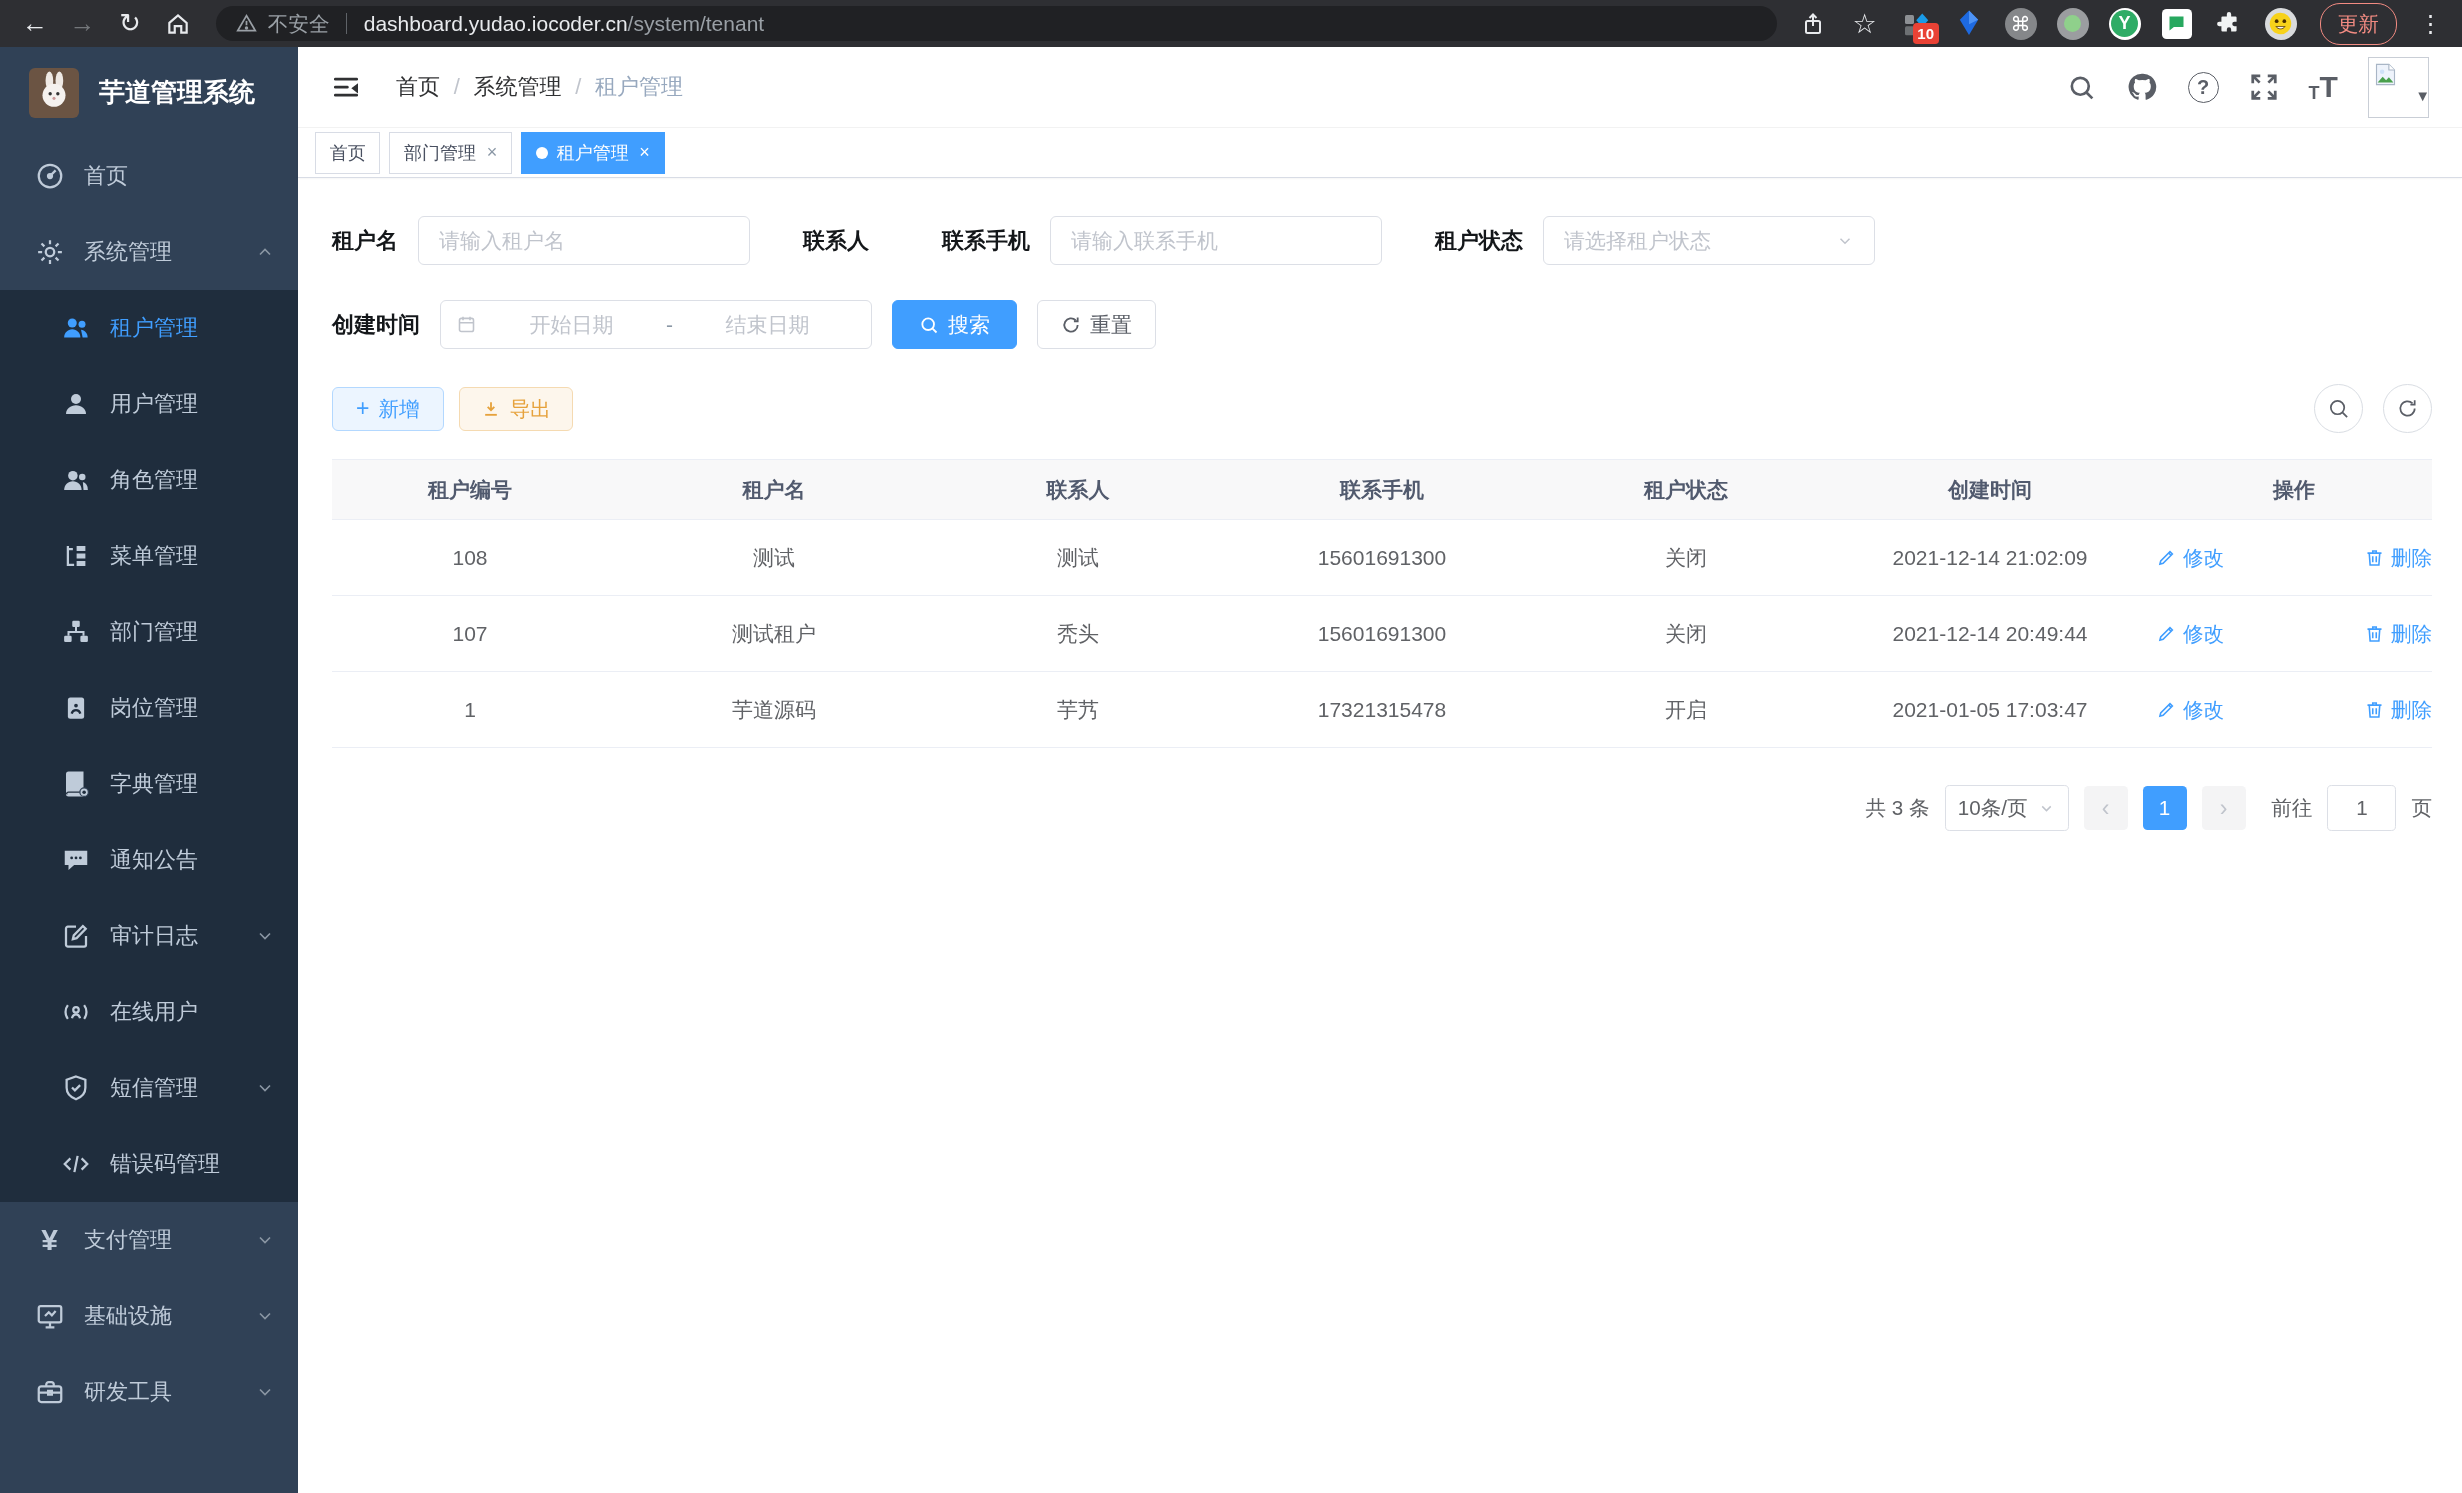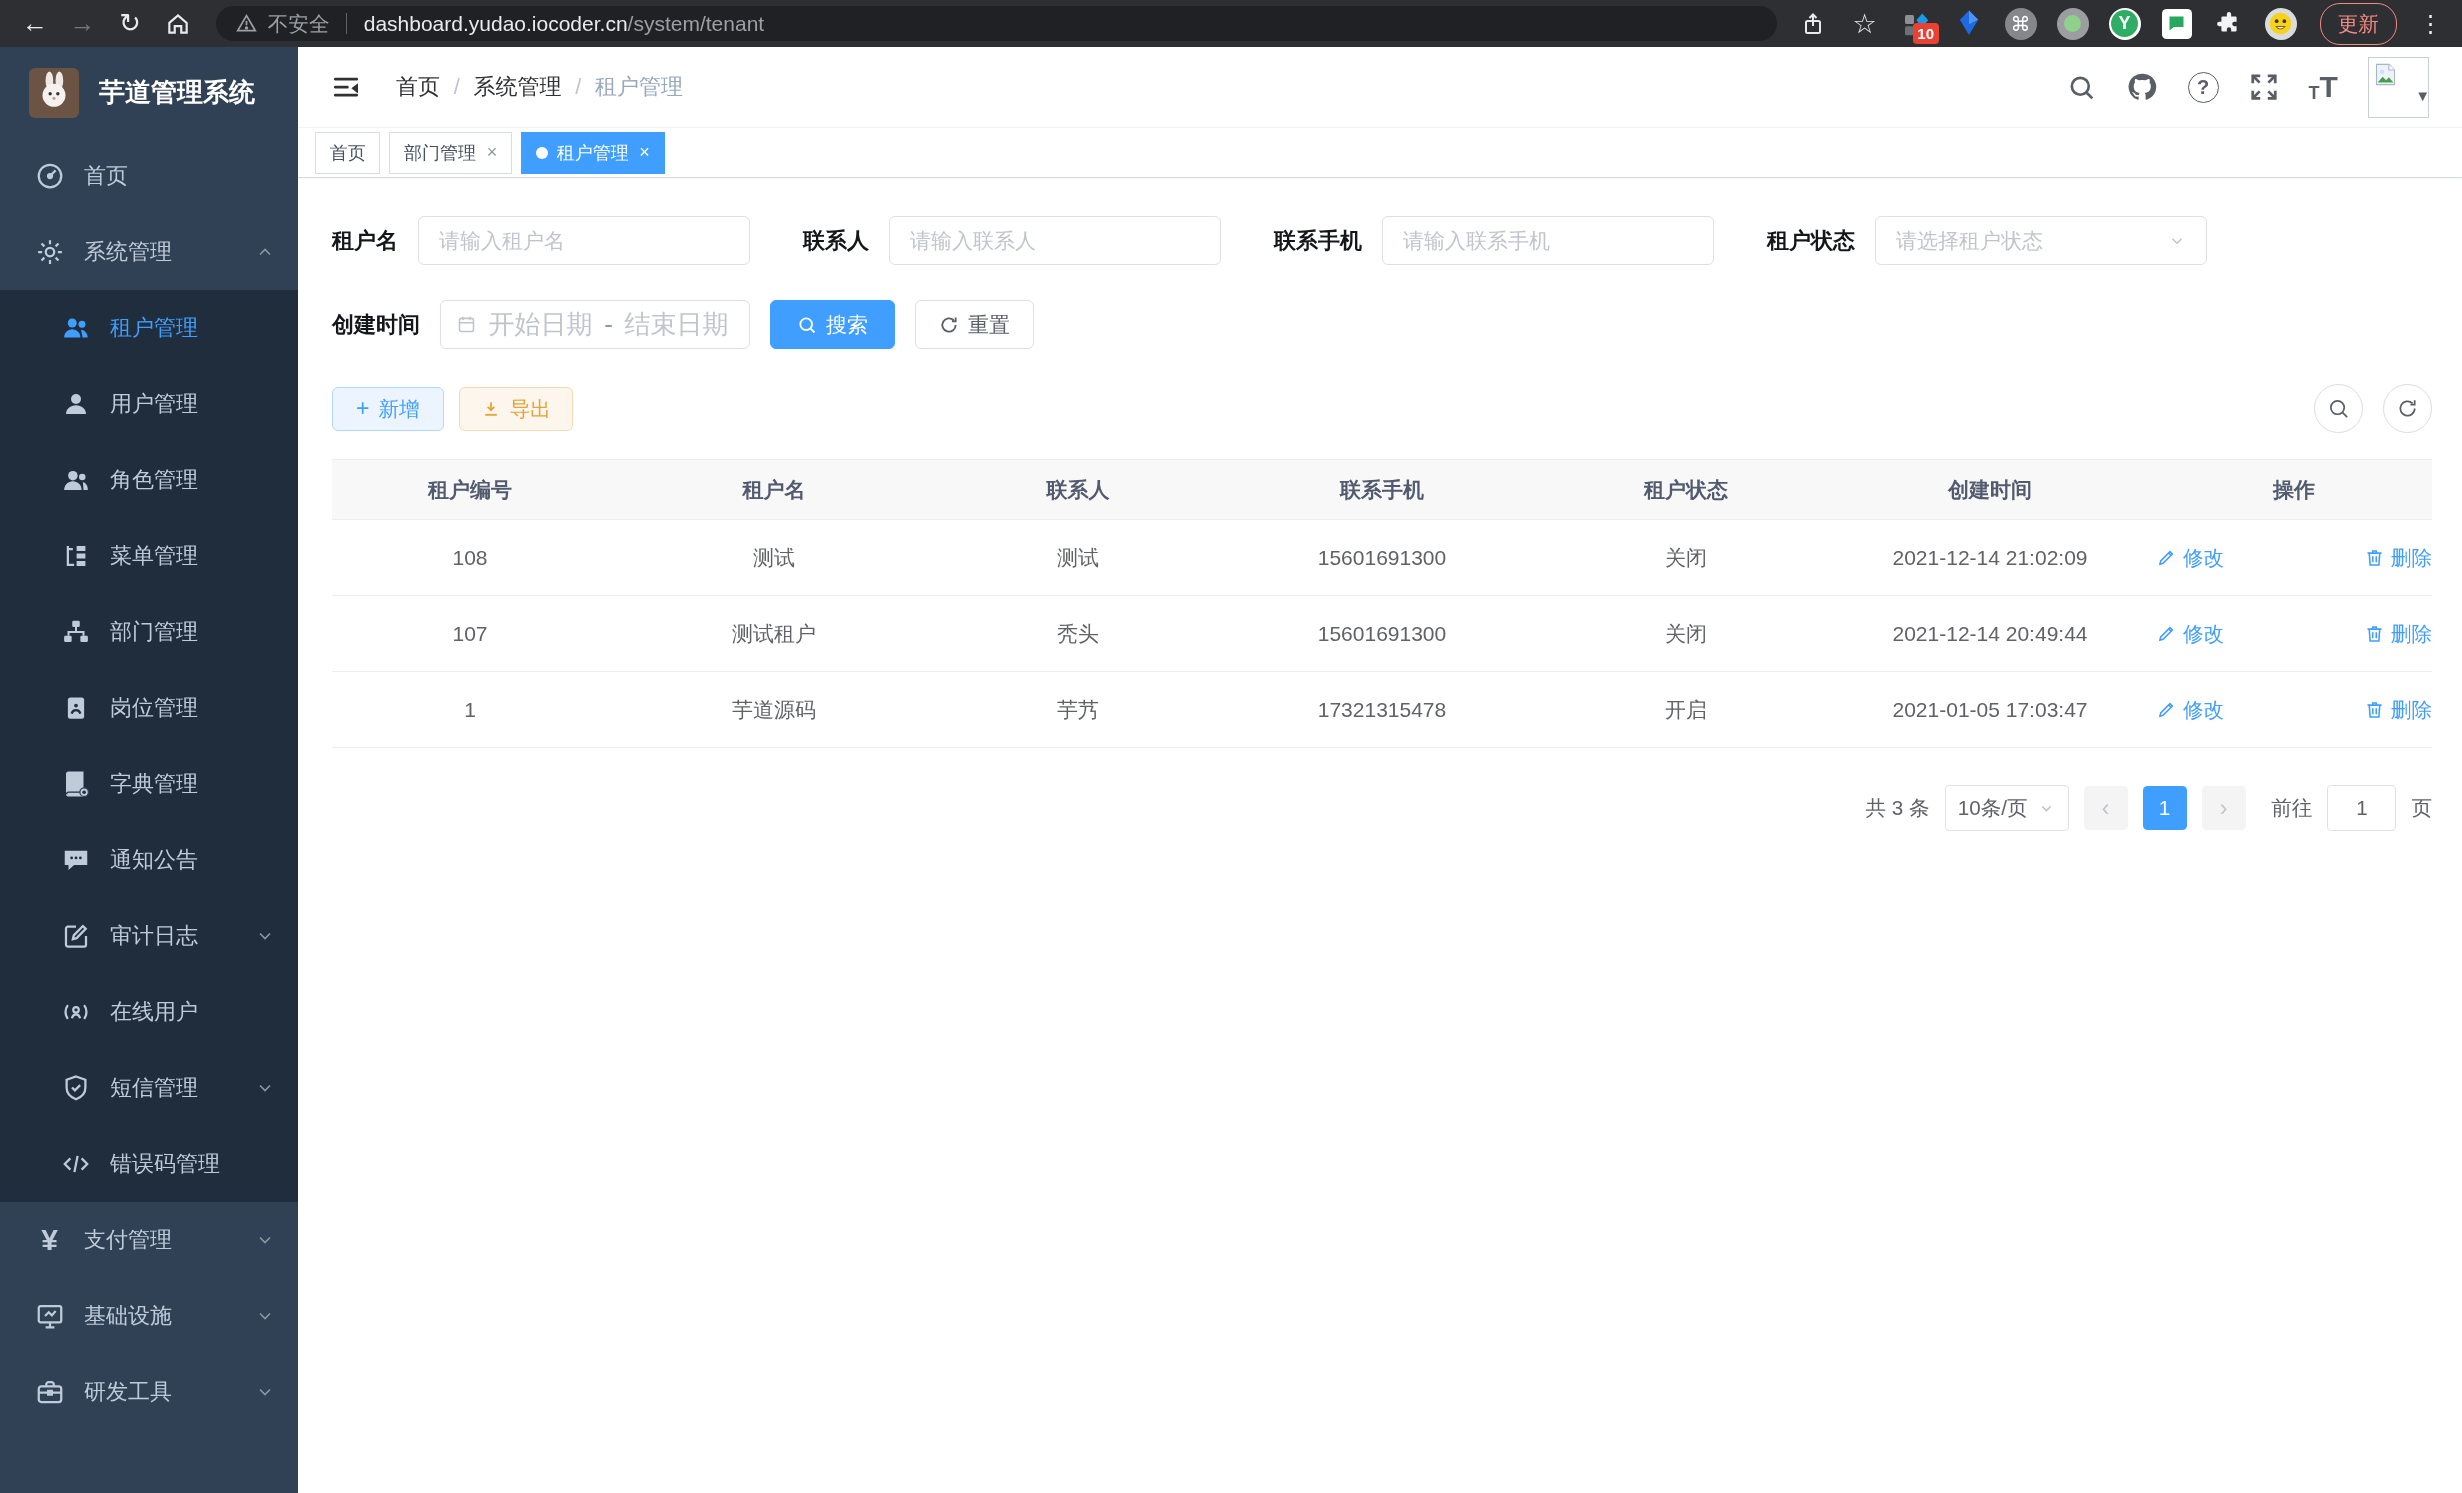--- a/index.html
+++ b/index.html
@@ -60,21 +60,21 @@
   .tag.active .x{color:#fff;}
 
   .content{flex:1;padding:38px 30px 0 34px;box-sizing:border-box;}
 
   
   .frow{display:flex;align-items:center;margin-bottom:35px;}
   .fgroup{display:flex;align-items:center;margin-right:53px;}
   .flabel{font-size:22px;font-weight:bold;color:#14171a;margin-right:20px;white-space:nowrap;}
   .finput{width:332px;height:49px;border:0.8px solid #dcdfe6;border-radius:6px;background:#fff;display:flex;align-items:center;padding:0 20px;box-sizing:border-box;font-size:21px;color:#c0c4cc;}
   .finput .caret{margin-left:auto;color:#c0c4cc;display:flex;}
-  .daterange{width:310px;height:49px;border:0.8px solid #dcdfe6;border-radius:6px;display:flex;align-items:center;padding:0 15px;box-sizing:border-box;font-size:26px;color:#c0c4cc;gap:6px;}
+  .daterange{width:432px;height:49px;border:0.8px solid #dcdfe6;border-radius:6px;display:flex;align-items:center;padding:0 15px;box-sizing:border-box;font-size:21px;color:#c0c4cc;gap:6px;}
   .daterange .dph{flex:1;text-align:center;}
   .btn{height:49px;border-radius:6px;display:inline-flex;align-items:center;justify-content:center;font-size:21px;gap:9px;cursor:pointer;box-sizing:border-box;white-space:nowrap;}
   .btn-primary{background:#409eff;color:#fff;border:0.8px solid #409eff;padding:0 26px;margin-left:20px;}
   .btn-plain{background:#fff;color:#5a5e66;border:0.8px solid #dcdfe6;padding:0 23px;margin-left:20px;}
 
   
   .actions{display:flex;align-items:center;margin:4.6px 0 26px;}
   .btn-add{height:44px;background:#ecf5ff;border:0.8px solid #b3d8ff;color:#409eff;padding:0 23px;font-size:20.6px;}
   .btn-export{height:44px;background:#fdf6ec;border:0.8px solid #f5dab1;color:#e6a23c;padding:0 21px;margin-left:15px;font-size:20.6px;}
   .right-tools{margin-left:auto;display:flex;gap:20px;}
@@ -483,23 +483,20 @@
 
         <div class="frow">
           <div class="fgroup">
             <span class="flabel">租户名</span>
             <div class="finput">
                 <span>请输入租户名</span>
               </div>
           </div>
           <div class="fgroup">
             <span class="flabel">联系人</span>
-            <div class="finput">
-                <span>请输入联系人</span>
-              </div>
           </div>
           <div class="fgroup">
             <span class="flabel">联系手机</span>
             <div class="finput">
                 <span>请输入联系手机</span>
               </div>
           </div>
           <div class="fgroup" style="margin-right:0;">
             <span class="flabel">租户状态</span>
             <div class="finput">

